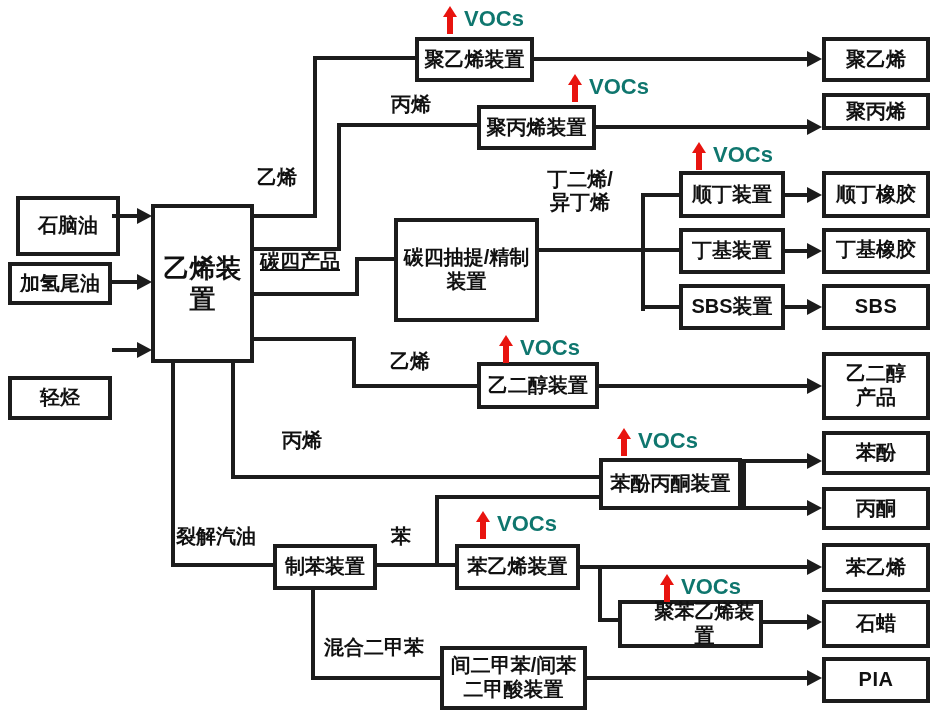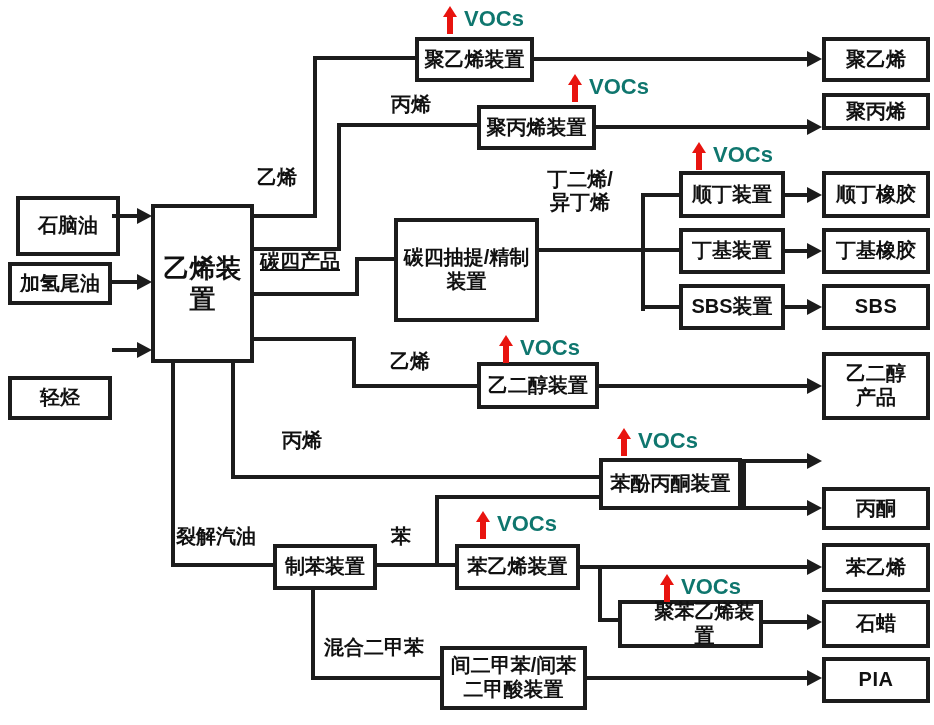--- a/index.html
+++ b/index.html
@@ -59,24 +59,25 @@
   <div class="box" style="left:273px;top:544px;width:104px;height:46px;">制苯装置</div>
   <div class="box" style="left:599px;top:458px;width:143px;height:52px;">苯酚丙酮装置</div>
   <div class="box" style="left:455px;top:544px;width:125px;height:46px;">苯乙烯装置</div>
   <div class="box" style="left:618px;top:600px;width:145px;height:48px;padding-left:28px;">聚苯乙烯装置</div>
   <div class="box" style="left:440px;top:646px;width:147px;height:64px;">间二甲苯/间苯
 二甲酸装置</div>
 
   <div class="box" style="left:822px;top:37px;width:108px;height:45px;">聚乙烯</div>
   <div class="box" style="left:822px;top:93px;width:108px;height:37px;">聚丙烯</div>
   <div class="box" style="left:822px;top:171px;width:108px;height:47px;">顺丁橡胶</div>
-  <div class="box" style="left:822px;top:228px;width:108px;height:46px;">丁基橡胶</div>
+  <div class="box" style="left:822px;top:228px;width:108px;height:46px;font-family:Liberation Mono, monospace;">丁基橡胶</div>
   <div class="box latin" style="left:822px;top:284px;width:108px;height:46px;">SBS</div>
   <div class="box" style="left:822px;top:352px;width:108px;height:68px;">乙二醇
 产品</div>
+  <div class="box" style="left:822px;top:431px;width:108px;height:44px;">苯酚</div>
   <div class="box" style="left:822px;top:487px;width:108px;height:43px;">丙酮</div>
   <div class="box" style="left:822px;top:543px;width:108px;height:49px;">苯乙烯</div>
   <div class="box" style="left:822px;top:600px;width:108px;height:48px;">石蜡</div>
   <div class="box latin" style="left:822px;top:657px;width:108px;height:46px;">PIA</div>
 
   <div class="lbl" style="left:257px;top:166px;">乙烯</div>
   <div class="lbl" style="left:391px;top:93px;">丙烯</div>
   <div class="lbl" style="left:260px;top:250px;text-decoration:underline;">碳四产品</div>
   <div class="lbl" style="left:537px;top:168px;width:86px;text-align:center;">丁二烯/
 异丁烯</div>

